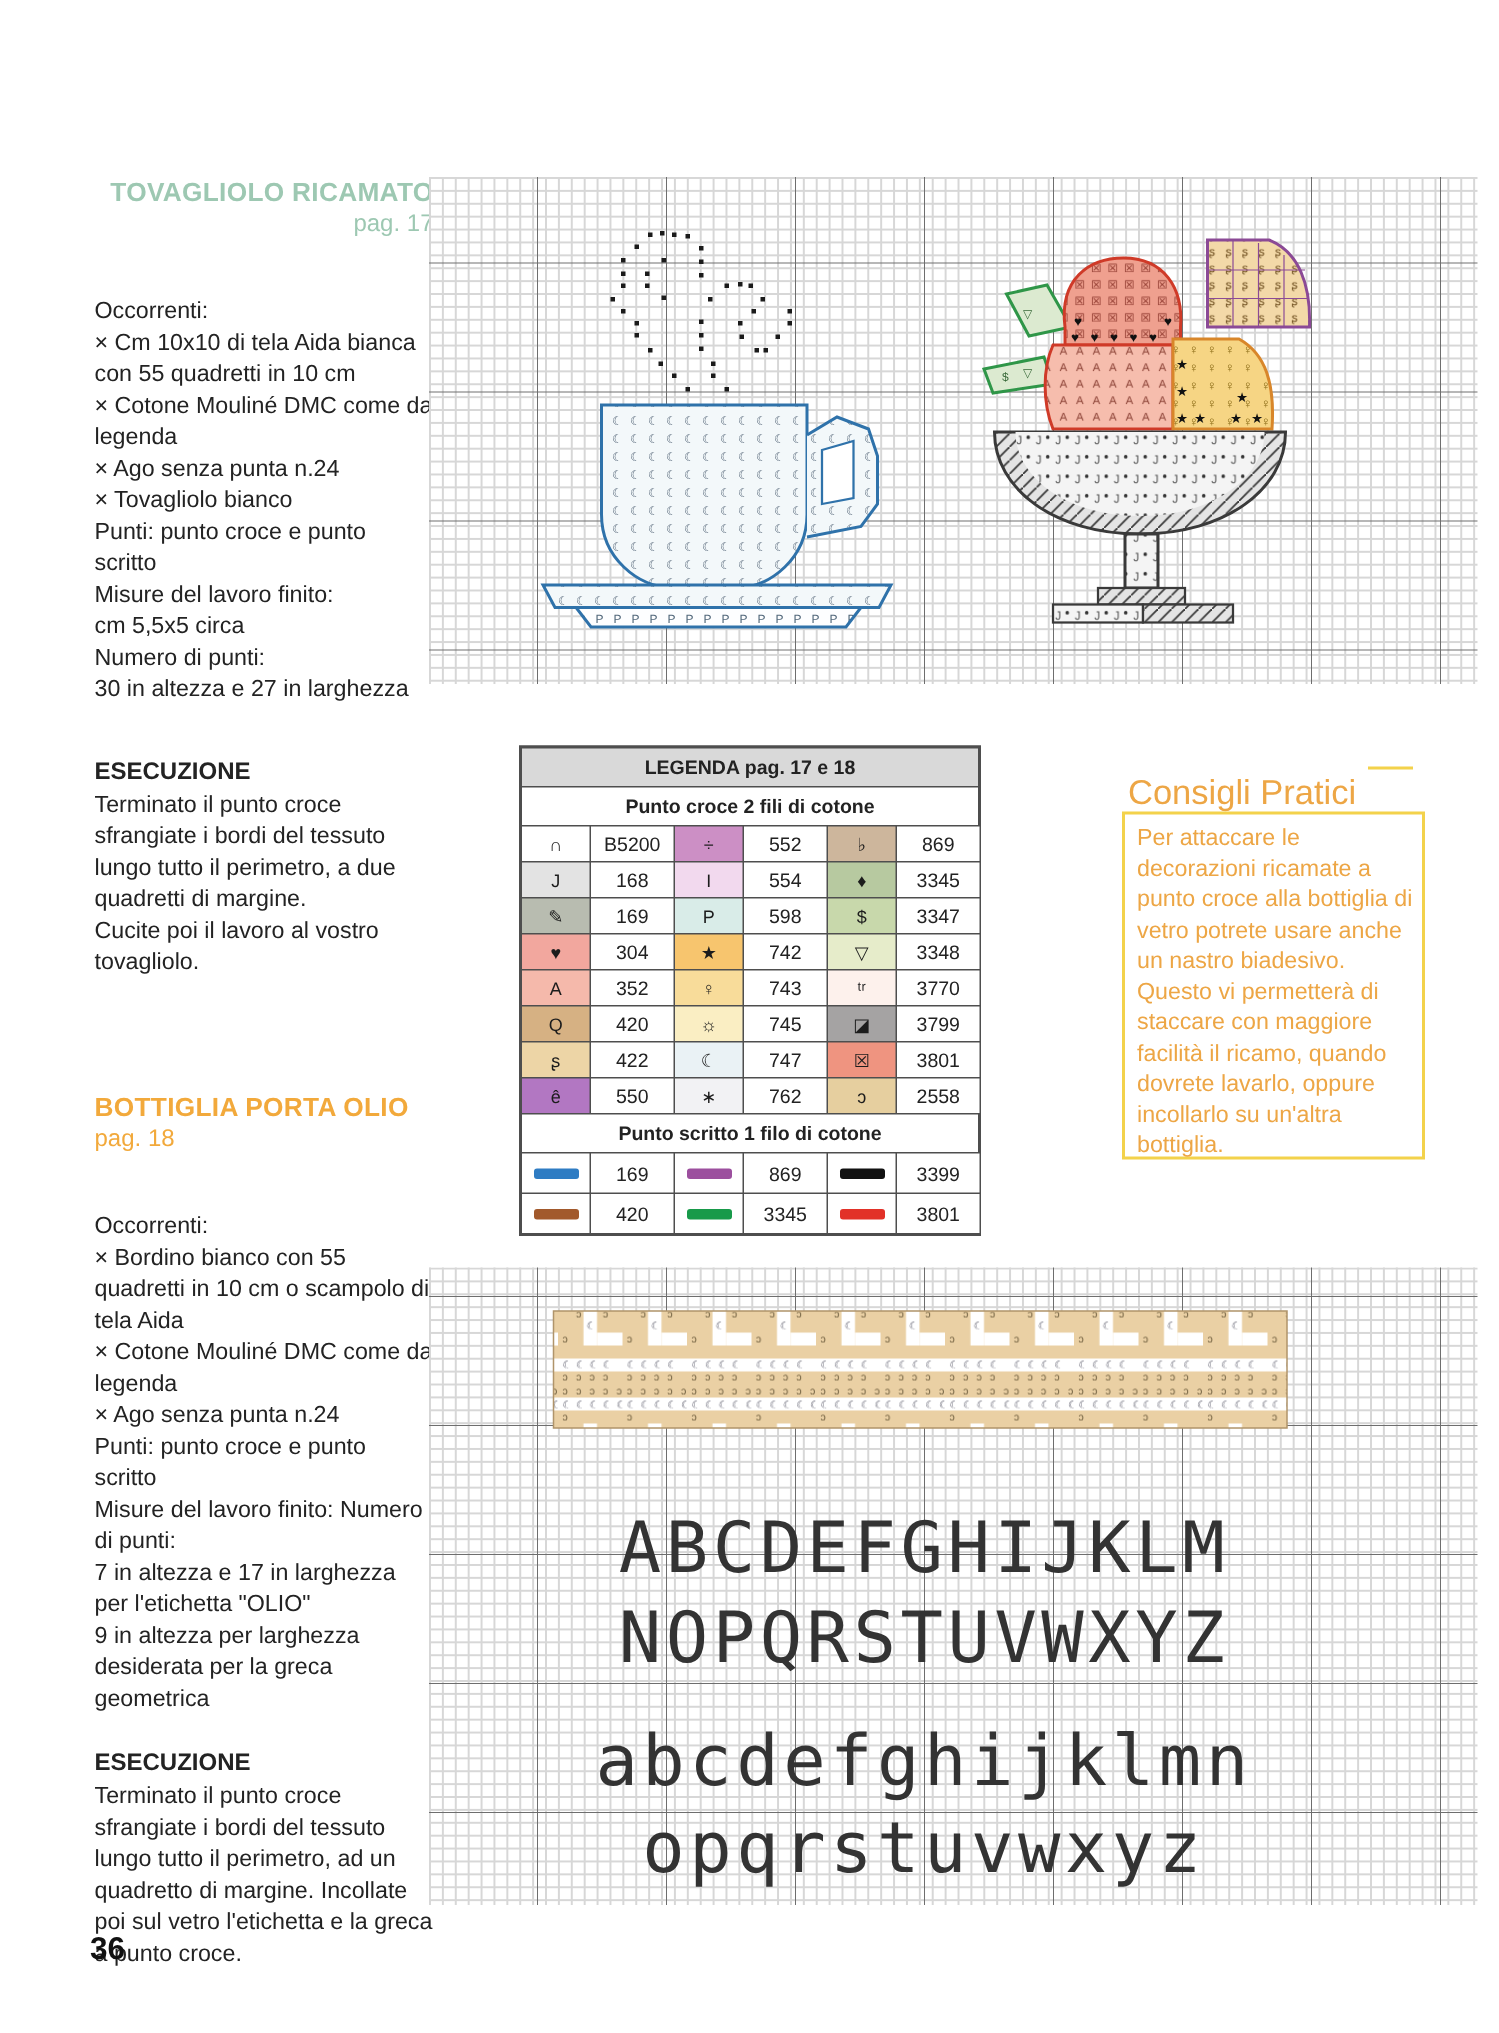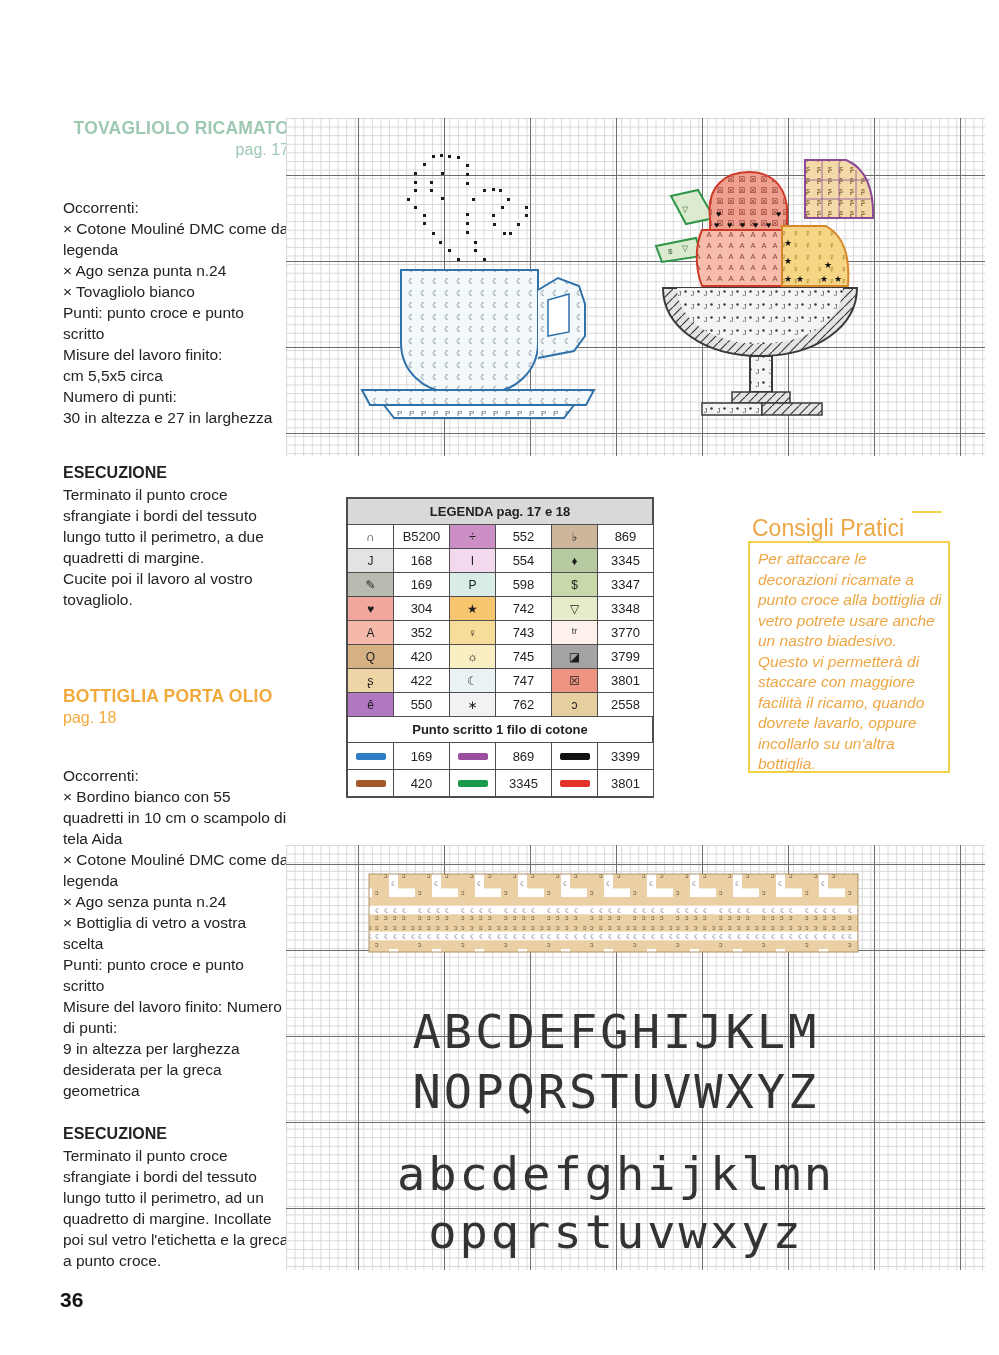--- a/index.html
+++ b/index.html
@@ -46,32 +46,33 @@
   .bs-grid{display:grid;grid-template-columns:45px 55px 45px 55px 45px 55px;gap:1px;background:#4e4e4e;border-top:1px solid #4e4e4e;}
   .bs-grid .sym{height:26px;display:flex;align-items:center;justify-content:center;background:#fff;}
   .bs-grid .code{height:26px;display:flex;align-items:center;justify-content:center;font-size:13px;background:#fff;}
   .bar{width:30px;height:7px;border-radius:2px;}
 
   
   .tips-title{position:absolute;left:752px;top:515px;width:190px;display:flex;align-items:flex-start;
               font-size:23px;color:var(--tips_orange);white-space:nowrap;}
   .tips-title:after{content:"";flex:1;height:2px;background:var(--tips_border);margin-left:8px;transform:translateY(-4px);min-width:24px;}
   .tips-box{position:absolute;left:748px;top:541px;width:188px;height:222px;border:2px solid var(--tips_border);
-            padding:6px 2px 0 8px;font-size:15.5px;line-height:20.5px;color:var(--tips_orange);font-style:italic;}
+            padding:6px 2px 0 8px;font-size:15.5px;line-height:20.5px;color:var(--tips_orange);}
 </style>
 </head>
 <body>
 
 <div class="leftcol">
   <div class="sec-title teal">TOVAGLIOLO RICAMATO</div>
   <div class="sec-page teal">pag. 17</div>
   <div class="gap-lg"></div>
   <div class="blk">
     <b>Occorrenti:</b>
     <div>
+        <div>× Cm 10x10 di tela Aida bianca con 55 quadretti in 10 cm</div>
         <div>× Cotone Mouliné DMC come da legenda</div>
         <div>× Ago senza punta n.24</div>
         <div>× Tovagliolo bianco</div>
       </div>
     <div><b>Punti:</b> <span>punto croce e punto scritto</span></div>
     <b>Misure del lavoro finito:</b>
     <div>
         <div>cm 5,5x5 circa</div>
       </div>
     <b>Numero di punti:</b>
@@ -90,26 +91,26 @@
   <div style="height:76px"></div>
   <div class="sec-title orange">BOTTIGLIA PORTA OLIO</div>
   <div class="sec-page orange">pag. 18</div>
   <div class="gap-lg"></div>
   <div class="blk">
     <b>Occorrenti:</b>
     <div>
         <div>× Bordino bianco con 55 quadretti in 10 cm o scampolo di tela Aida</div>
         <div>× Cotone Mouliné DMC come da legenda</div>
         <div>× Ago senza punta n.24</div>
-        <div>× Bottiglia di vetro a vostra scelta</div>
       </div>
     <div><b>Punti:</b> <span>punto croce e punto scritto</span></div>
     <b>Misure del lavoro finito:</b>
     <b>Numero di punti:</b>
     <div>
+        <div>7 in altezza e 17 in larghezza per l'etichetta "OLIO"</div>
         <div>9 in altezza per larghezza desiderata per la greca geometrica</div>
       </div>
   </div>
   <div class="gap-lg"></div>
   <div class="exe-title">ESECUZIONE</div>
   <div class="blk">
       <div>Terminato il punto croce sfrangiate i bordi del tessuto lungo tutto il perimetro, ad un quadretto di margine. Incollate poi sul vetro l'etichetta e la greca a punto croce.</div>
     </div>
 </div>
 
@@ -238,20 +239,21 @@
       <div class="dot" style="left: 188px; top: 123px;"></div>
       <div class="dot" style="left: 162px; top: 131px;"></div>
       <div class="dot" style="left: 188px; top: 131px;"></div>
       <div class="dot" style="left: 171px; top: 140px;"></div>
       <div class="dot" style="left: 197px; top: 140px;"></div>
     </div>
 </div>
 
 <div class="legend">
   <div class="lg-title">LEGENDA pag. 17 e 18</div>
+  <div class="lg-sub">Punto croce 2 fili di cotone</div>
   <div class="lg-grid">
       <div class="sym" style="background: rgb(255, 255, 255);">∩</div>
       <div class="code">B5200</div>
       <div class="sym" style="background: rgb(204, 143, 197);">÷</div>
       <div class="code">552</div>
       <div class="sym" style="background: rgb(205, 182, 156);">♭</div>
       <div class="code">869</div>
       <div class="sym" style="background: rgb(227, 227, 227);">J</div>
       <div class="code">168</div>
       <div class="sym" style="background: rgb(242, 217, 238);">I</div>

